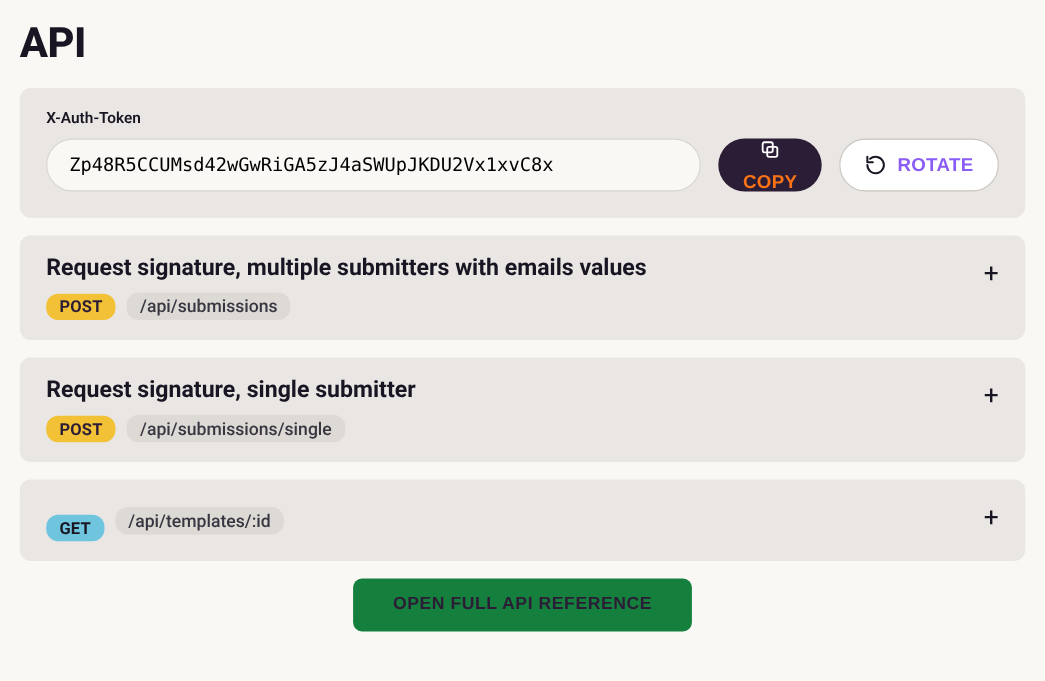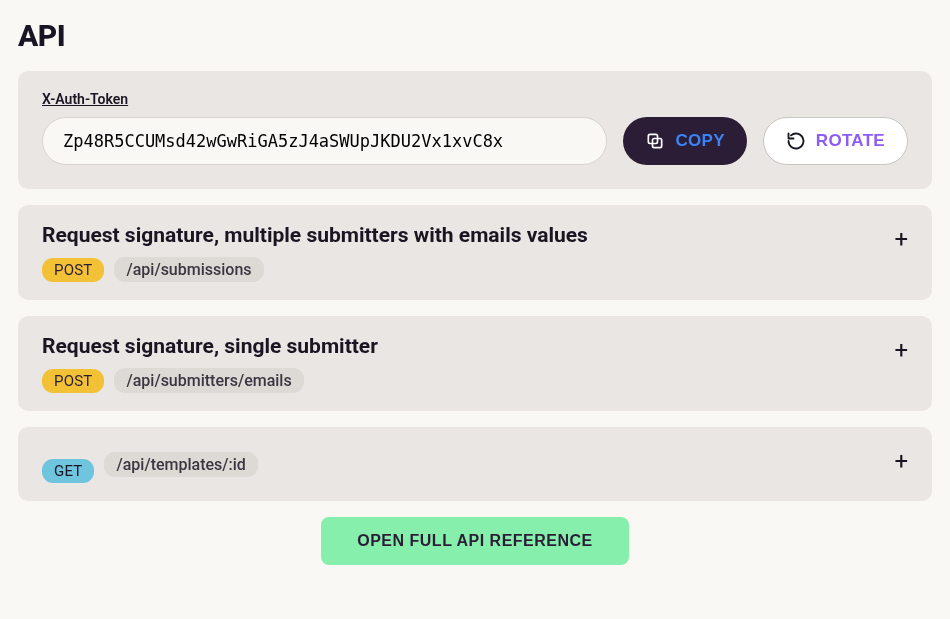--- a/index.html
+++ b/index.html
@@ -8,39 +8,38 @@
       box-sizing: border-box;
     }
     body {
       font-family: -apple-system, BlinkMacSystemFont, "Segoe UI", Roboto, Helvetica, Arial, sans-serif;
       background: #faf8f5;
       padding: 18px;
       width: 950px;
       color: #1a1523;
     }
     h1 {
-      font-size: 30px;
+      font-size: 38px;
       font-weight: 800;
       letter-spacing: -0.5px;
       margin-bottom: 18px;
       color: #1a1523;
     }
     .token-panel {
       background: #e9e6e3;
       border-radius: 10px;
       padding: 20px 24px 24px 24px;
       margin-bottom: 16px;
     }
     .token-label {
       font-size: 14px;
       font-weight: 600;
       color: #1a1523;
       margin-bottom: 10px;
       display: block;
-      text-decoration: underline;
     }
     .token-row {
       display: flex;
       gap: 16px;
       align-items: center;
     }
     .token-input {
       flex: 1;
       height: 48px;
       border-radius: 24px;
@@ -61,21 +60,22 @@
       gap: 10px;
       font-size: 17px;
       font-weight: 700;
       letter-spacing: 0.3px;
       cursor: pointer;
       border: none;
       white-space: nowrap;
     }
     .btn-copy {
       background: #2b1d36;
-      color: #3b82f6;
+      color: #f97316;
+      flex-direction: column;
     }
     .btn-rotate {
       background: #fff;
       color: #8b5cf6;
       border: 1.5px solid #c9c5c0;
     }
     .icon {
       display: inline-flex;
       align-items: center;
       justify-content: center;
@@ -94,21 +94,21 @@
       margin-bottom: 10px;
     }
     .endpoint-meta {
       display: flex;
       gap: 10px;
       align-items: center;
     }
     .method-badge {
       display: inline-block;
       font-size: 15px;
-      font-weight: 400;
+      font-weight: 700;
       padding: 3px 12px;
       border-radius: 11px;
       letter-spacing: 0.2px;
     }
     .method-post {
       background: #f2c135;
       color: #2b1d36;
     }
     .method-get {
       background: #6fc5de;
@@ -133,21 +133,21 @@
       font-weight: 400;
       color: #1a1523;
       cursor: pointer;
       line-height: 1;
     }
     .open-ref-wrap {
       text-align: center;
       margin-top: 8px;
     }
     .btn-open-ref {
-      background: #86efac;
+      background: #15803d;
       color: #2b1d36;
       height: 48px;
       border-radius: 8px;
       padding: 0 36px;
       font-size: 16px;
       font-weight: 700;
       letter-spacing: 0.5px;
       border: none;
       cursor: pointer;
     }
@@ -188,21 +188,21 @@
     <span class="method-badge method-post">POST</span>
     <span class="path-badge">/api/submissions</span>
   </div>
   <span class="expand-icon">+</span>
 </div>
 
 <div class="endpoint">
   <div class="endpoint-title">Request signature, single submitter</div>
   <div class="endpoint-meta">
     <span class="method-badge method-post">POST</span>
-    <span class="path-badge">/api/submitters/emails</span>
+    <span class="path-badge">/api/submissions/single</span>
   </div>
   <span class="expand-icon">+</span>
 </div>
 
 <div class="endpoint">
   <div class="endpoint-meta">
     <span class="method-badge method-get">GET</span>
     <span class="path-badge">/api/templates/:id</span>
   </div>
   <span class="expand-icon">+</span>

